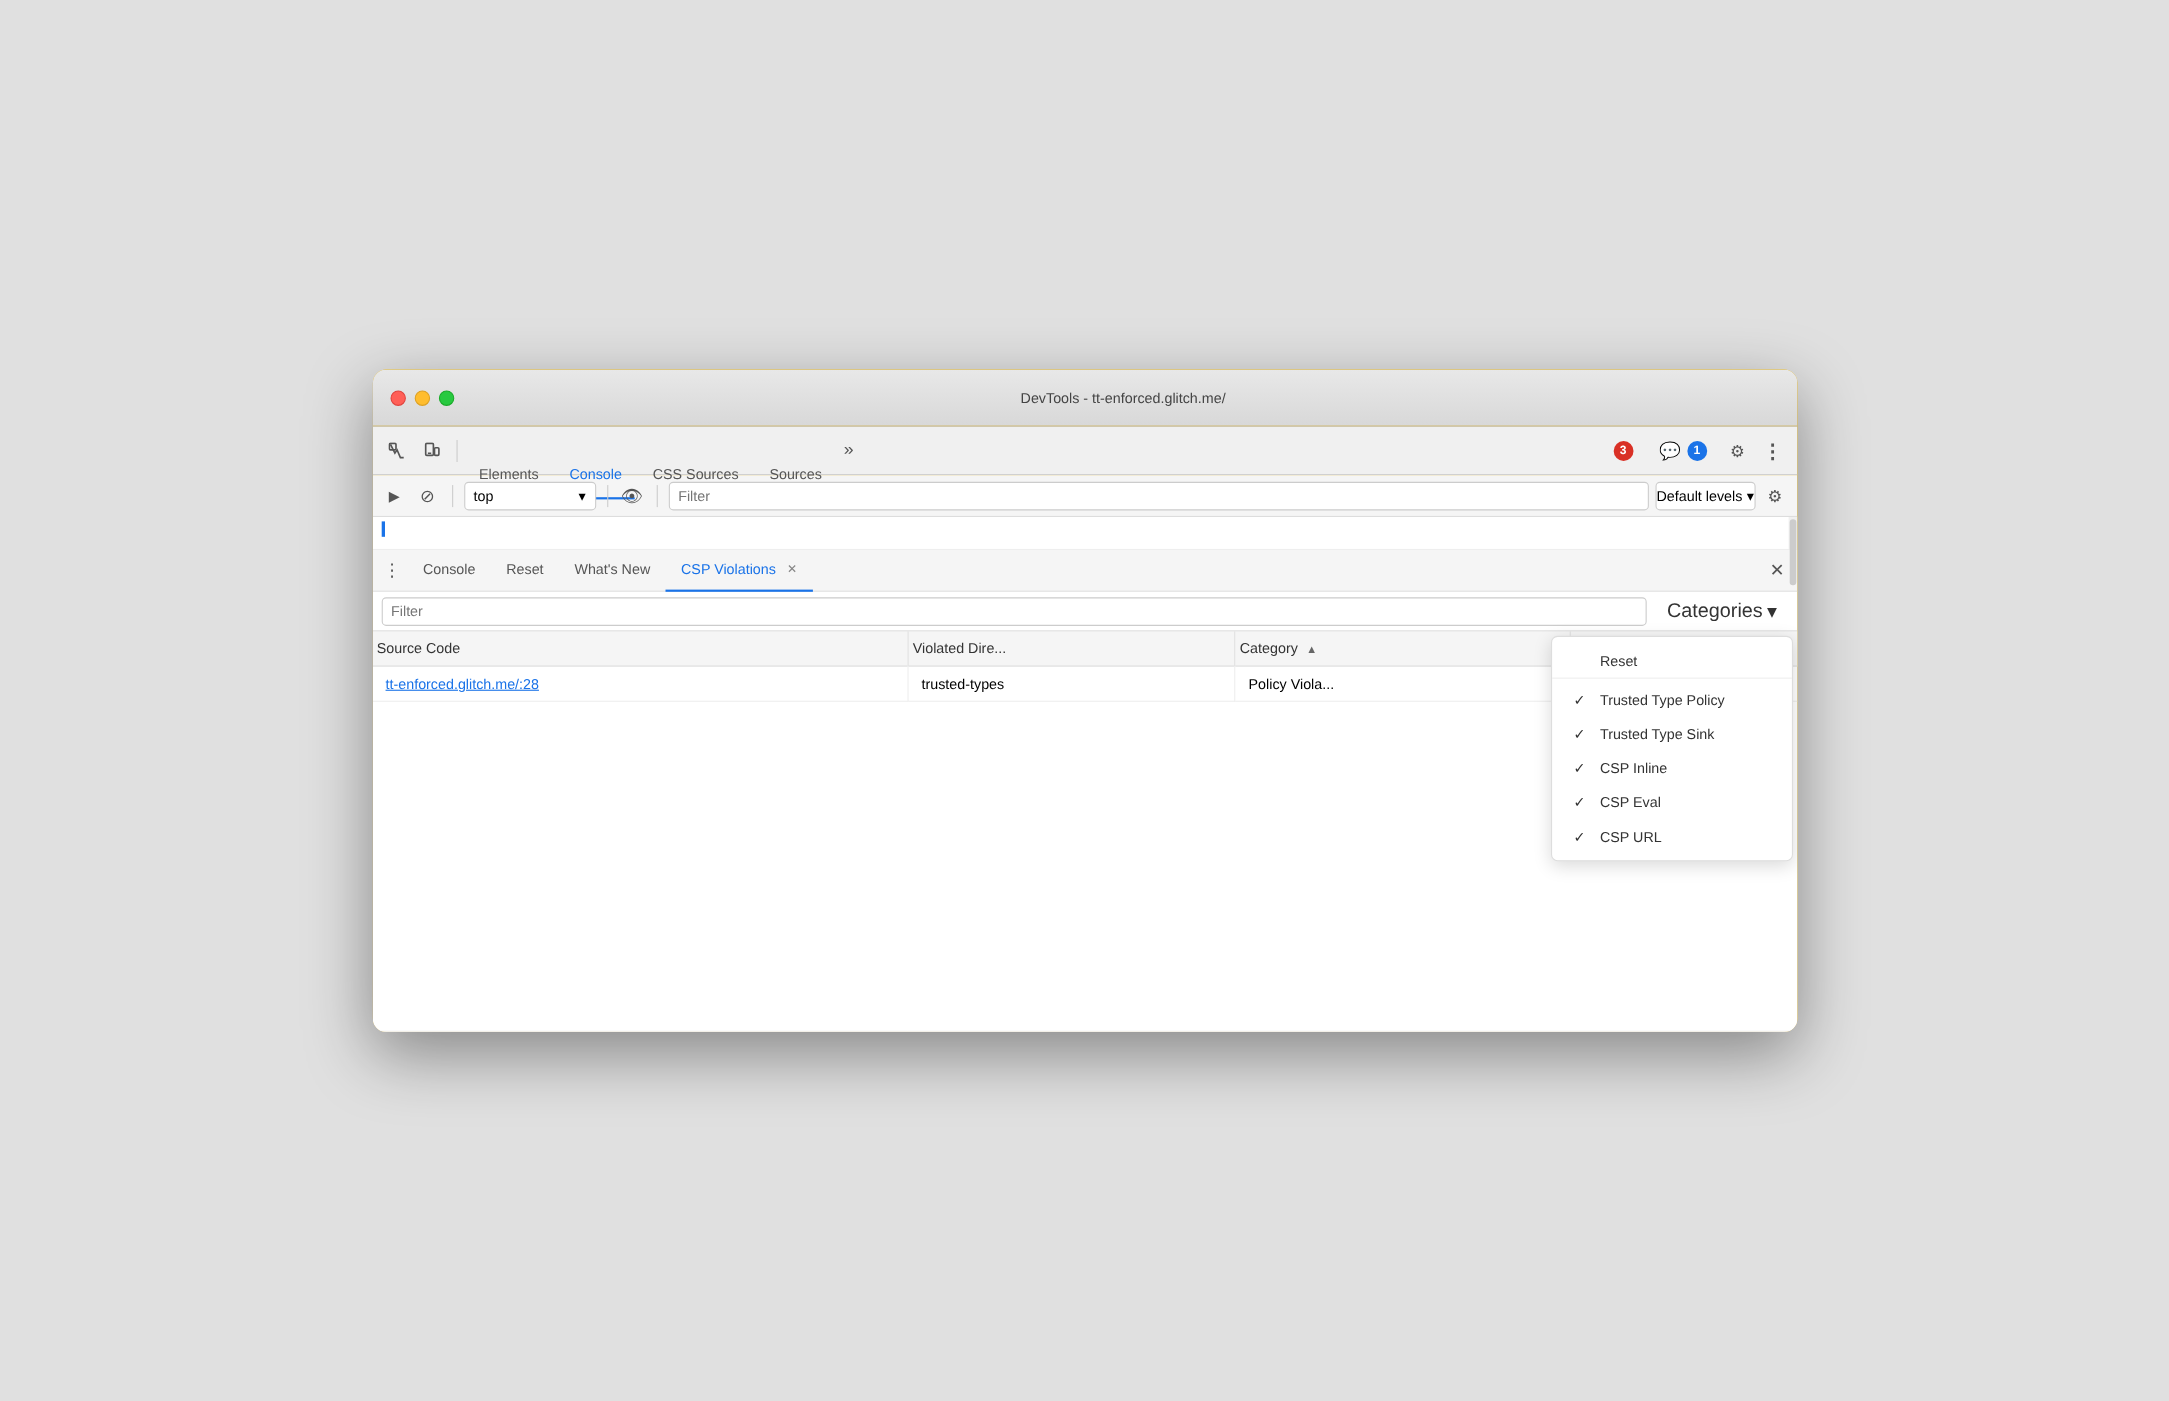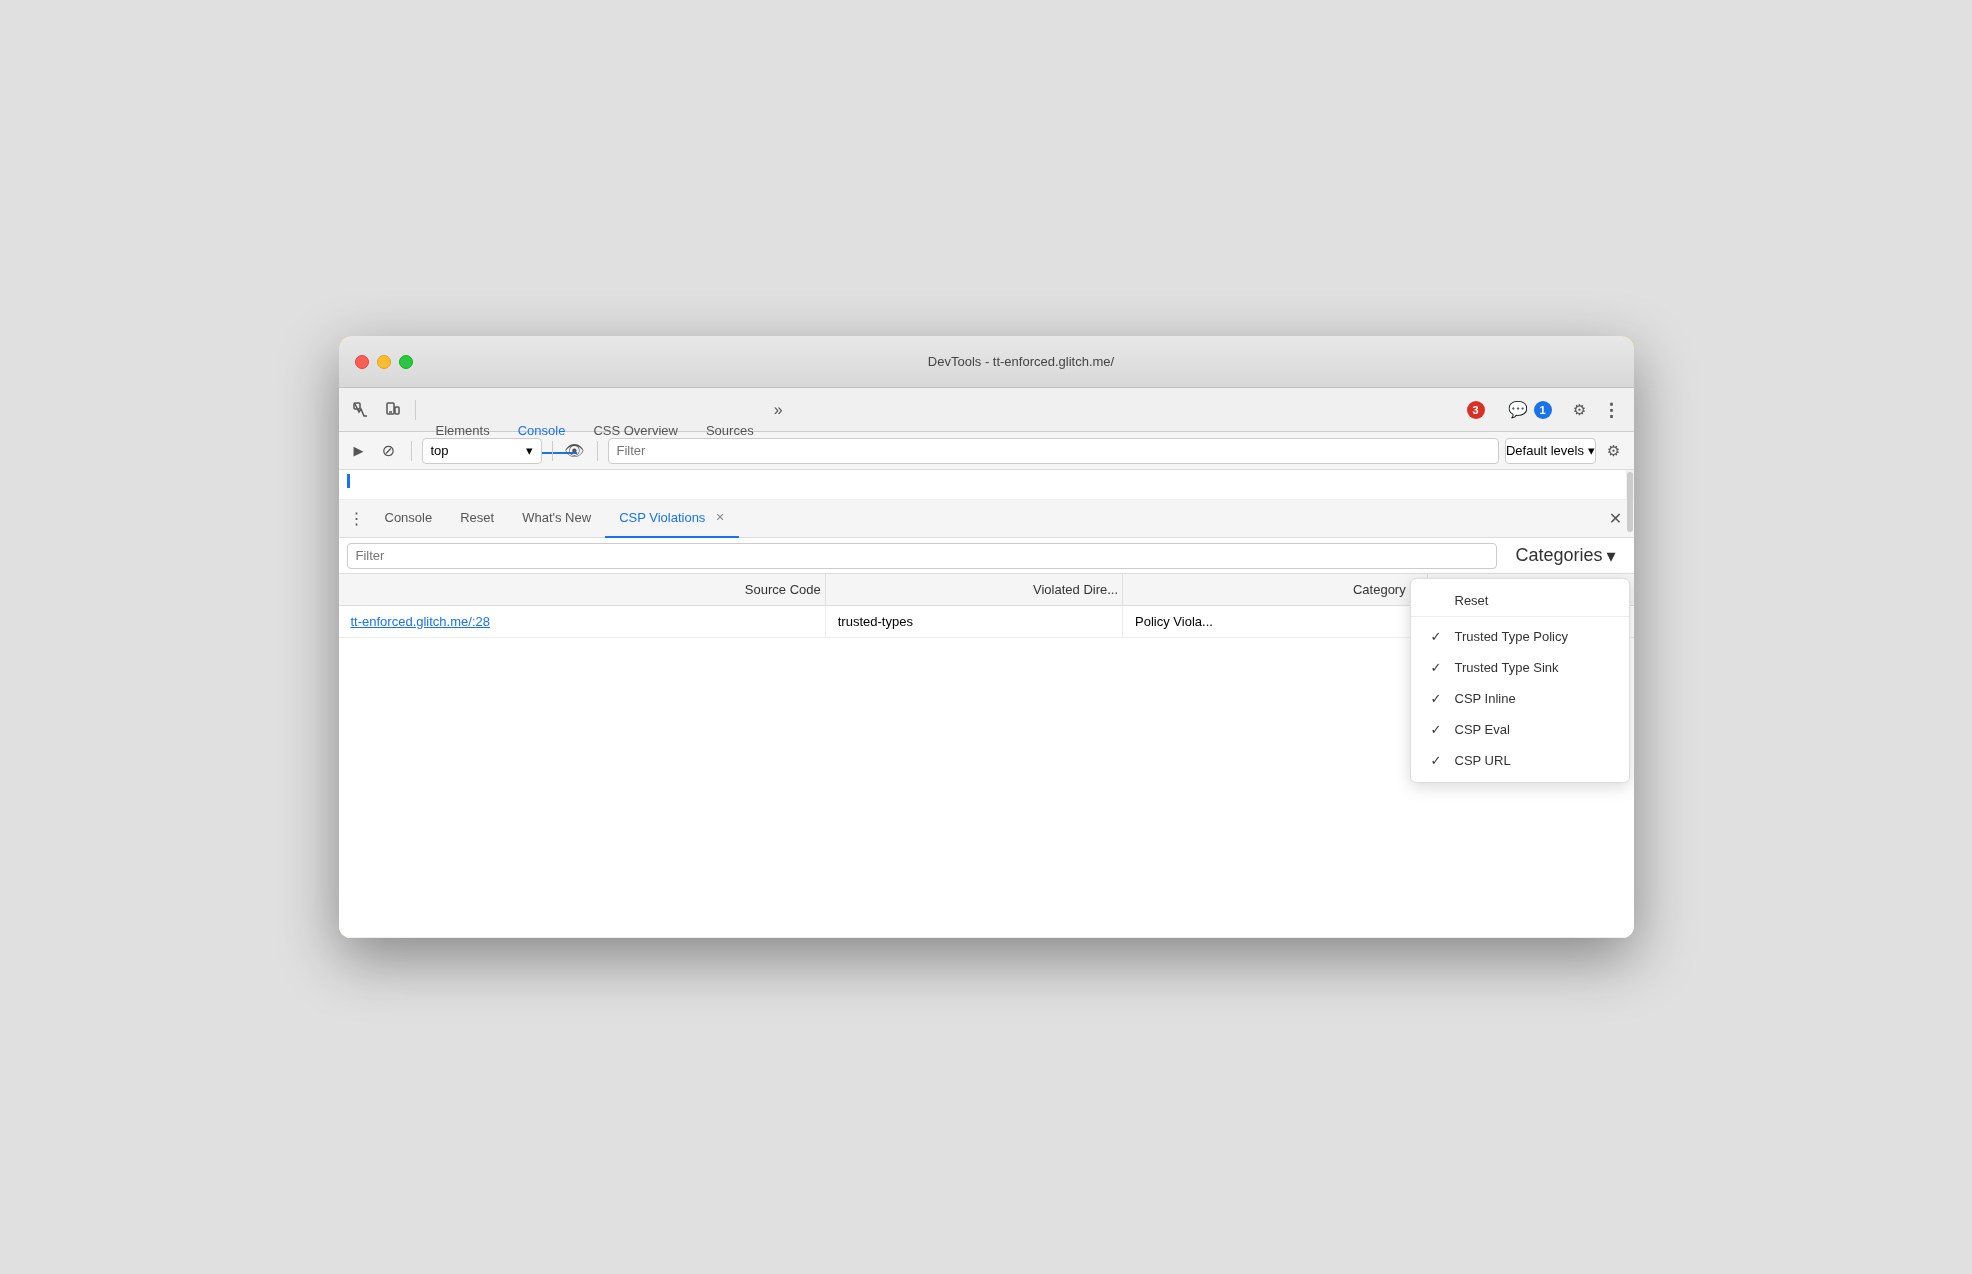--- a/index.html
+++ b/index.html
@@ -303,21 +303,21 @@
     .violations-table {
       width: 100%;
       border-collapse: collapse;
       font-size: 13px;
     }
     .violations-table thead tr {
       background: #f5f5f5;
       border-bottom: 1px solid #ddd;
     }
     .violations-table th {
-      text-align: right;
+      text-align: left;
       padding: 8px 4px;
       font-weight: 500;
       color: #333;
       font-size: 13px;
       border-right: 1px solid #e0e0e0;
     }
     .violations-table th:last-child { border-right: none; }
     .violations-table td {
       padding: 8px 12px;
       border-right: 1px solid #eee;
@@ -400,21 +400,21 @@
     <button class="toolbar-icon-btn" title="Toggle device">
       <svg width="16" height="16" viewBox="0 0 16 16" fill="none">
         <rect x="2" y="1" width="7" height="11" rx="1" stroke="#555" stroke-width="1.5" fill="none"></rect>
         <rect x="10" y="5" width="4" height="7" rx="1" stroke="#555" stroke-width="1.5" fill="none"></rect>
         <line x1="4" y1="10" x2="7" y2="10" stroke="#555" stroke-width="1.5"></line>
       </svg>
     </button>
     <div class="toolbar-divider"></div>
     <div class="toolbar-tab">Elements</div>
     <div class="toolbar-tab active">Console</div>
-    <div class="toolbar-tab">CSS Overview</div>
+    <div class="toolbar-tab">CSS Sources</div>
     <div class="toolbar-tab">Sources</div>
     <button class="toolbar-icon-btn" style="font-size:16px; color:#555; width:auto; padding:0 4px;">»</button>
     <div class="toolbar-spacer"></div>
     <div class="badge-btn">
       <div class="badge-error">3</div>
     </div>
     <div class="badge-btn">
       <span class="badge-msg-icon">💬</span>
       <div class="badge-info">1</div>
     </div>

